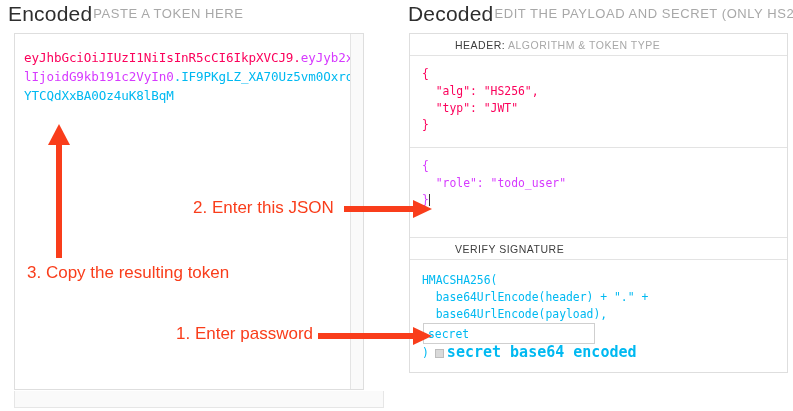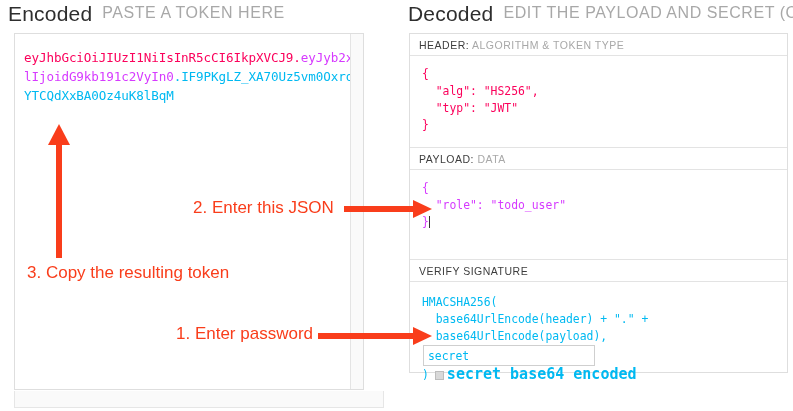--- a/index.html
+++ b/index.html
@@ -20,24 +20,24 @@
     position: absolute;
     white-space: nowrap;
   }
   .col-title .big {
     font-size: 21px;
     color: #2e2e2e;
     font-weight: 400;
     letter-spacing: 0.2px;
   }
   .col-title .sub {
-    font-size: 16px;
+    font-size: 13px;
     color: #a8a8a8;
     letter-spacing: 0.55px;
-    margin-left: 10px;
+    margin-left: 1px;
     vertical-align: 3px;
   }
 
   #encoded-title { left: 8px;  top: 2px; }
   #decoded-title { left: 408px; top: 2px; }
 
   
   #encoded-panel {
     position: absolute;
     left: 14px;
@@ -103,21 +103,21 @@
     height: 22px;
     line-height: 22px;
     padding-left: 9px;
     font-size: 10.5px;
     letter-spacing: 0.5px;
     color: #a8a8a8;
     background: #ffffff;
     border-bottom: 1px solid #e3e3e3;
     white-space: nowrap;
   }
-  .sec-label .strong { color: #3d3d3d; }
+  .sec-label .strong { color: #3d3d3d; margin-left: 36px; }
   .sec-body {
     box-sizing: border-box;
     font-family: "DejaVu Sans Mono", "Liberation Mono", monospace;
     font-size: 11.4px;
     line-height: 17px;
     padding: 10px 0 10px 12px;
     border-bottom: 1px solid #e3e3e3;
     white-space: pre;
   }
   #header-body  { color: #fb015b; height: 92px; }
@@ -235,21 +235,20 @@
 </div>
 
 <div id="decoded-panel">
 
   <div class="sec-label"><span class="strong">HEADER:</span><span> ALGORITHM &amp; TOKEN TYPE</span></div>
   <div class="sec-body" id="header-body">{
   "alg": "HS256",
   "typ": "JWT"
 }</div>
 
-  <div class="sec-label"><span class="strong">PAYLOAD:</span><span> DATA</span></div>
   <div class="sec-body" id="payload-body"><span>{
   "role": "todo_user"
 }</span><span class="caret"></span></div>
 
   <div class="sec-label"><span class="strong">VERIFY SIGNATURE</span><span></span></div>
   <div class="sec-body" id="signature-body"><span>HMACSHA256(</span>
 <span>  base64UrlEncode(header) + "." +</span>
 <span>  base64UrlEncode(payload),</span>
 <input id="secret-input" type="text" value="secret" style="">
 <span>)</span><span id="secret-checkbox"></span><span class="cb-label">secret base64 encoded</span></div>

